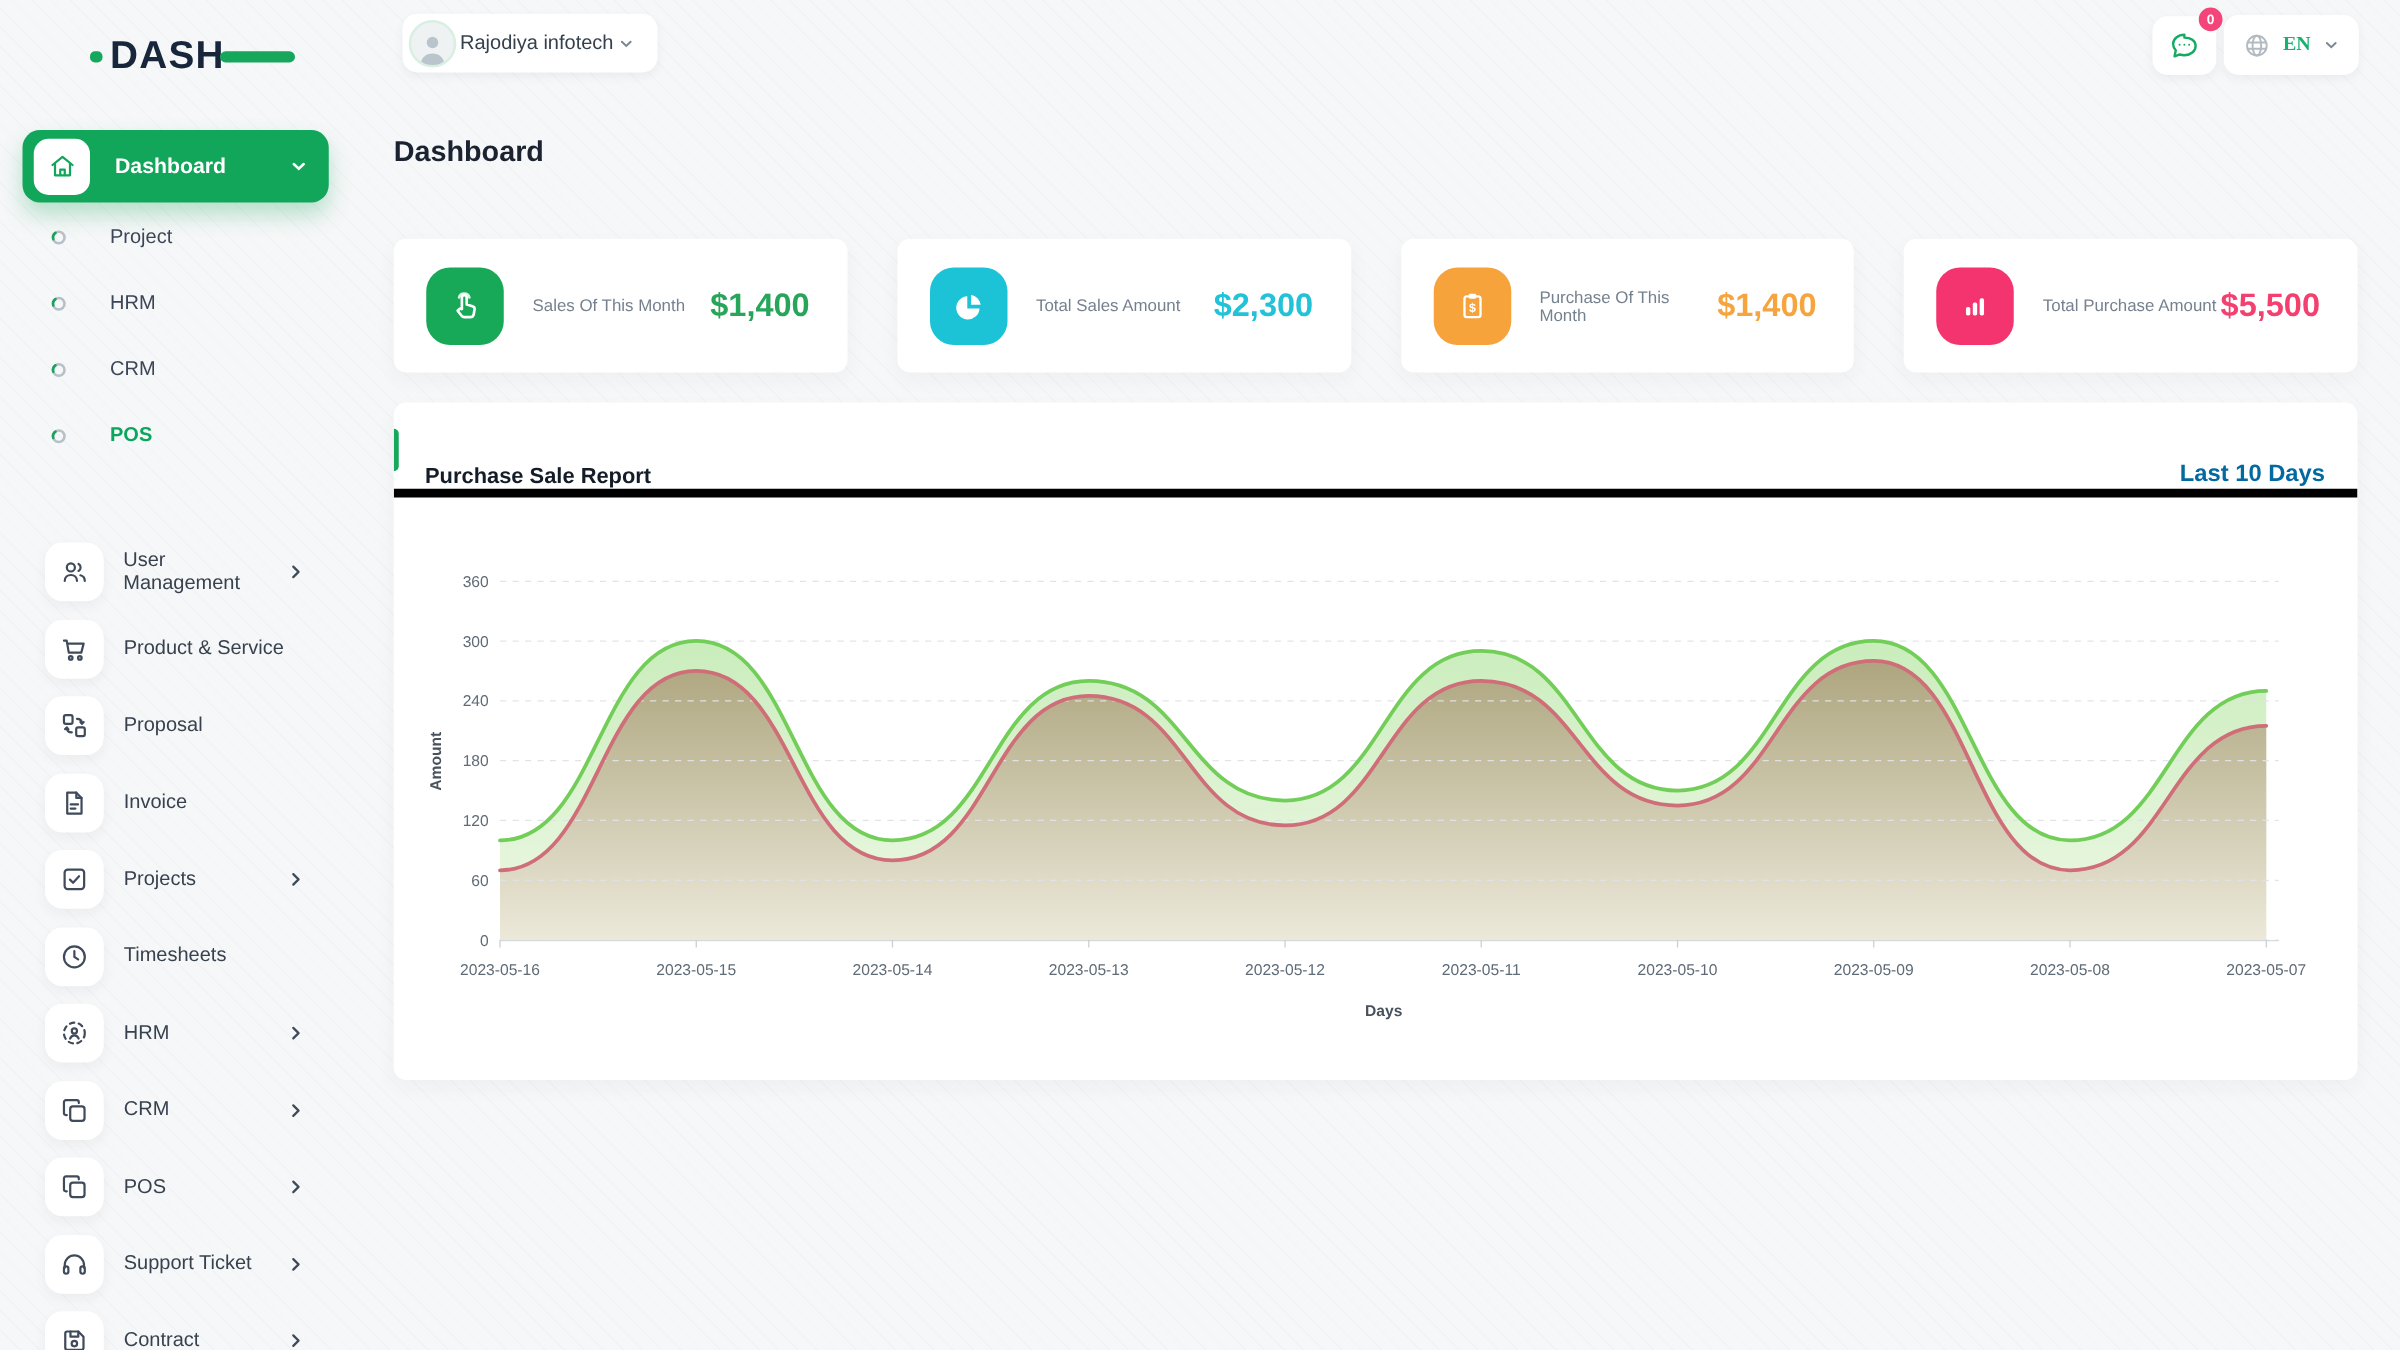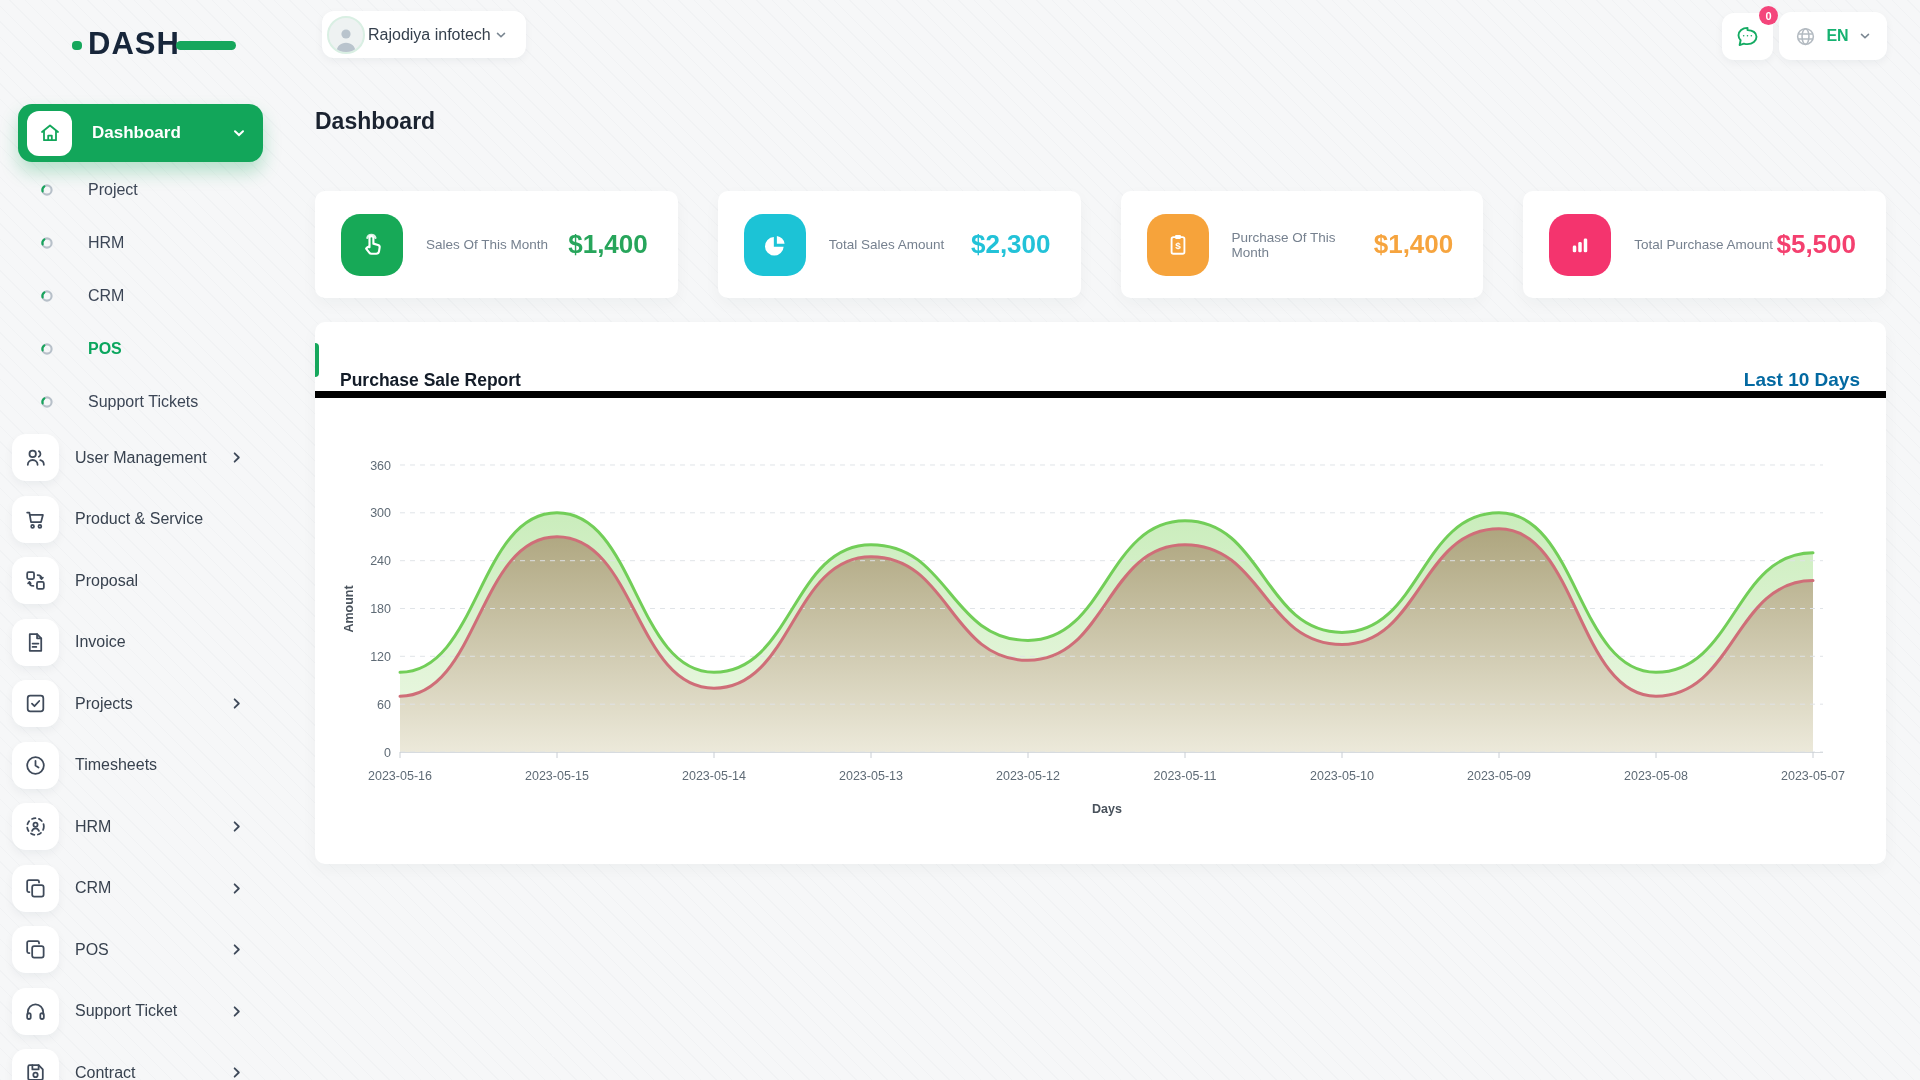--- a/index.html
+++ b/index.html
@@ -27,21 +27,21 @@
   .dash-label { color:#fff; font-size:17px; font-weight:700; margin-left:20px; }
   .dash-chev { margin-left:auto; margin-right:16px; display:flex; }
 
   .sub-items { position:absolute; left:0; top:163px; width:282px; }
   .sub-item { height:53px; display:flex; align-items:center; padding-left:40px; cursor:pointer; }
   .sub-item .bullet { display:flex; width:14px; }
   .sub-item .sub-label { margin-left:34px; font-size:16px; color:#3c4656; }
   .sub-item.active .sub-label { color:#0ba65e; font-weight:700; }
 
   .menu-items { position:absolute; left:0; top:427px; width:282px; }
-  .menu-item { height:61.5px; display:flex; align-items:center; padding-left:12px; cursor:pointer; }
+  .menu-item { height:61.5px; display:flex; align-items:center; padding-left:36px; cursor:pointer; }
   .menu-icon-box { width:47px; height:47px; background:#fff; border-radius:14px;
     display:flex; align-items:center; justify-content:center;
     box-shadow:0 4px 10px rgba(25,40,60,0.05); color:#3f4a5a; }
   .menu-label { margin-left:16px; font-size:16px; color:#38424f; }
   .menu-chev { margin-left:auto; margin-right:38px; display:flex; color:#3f4a5a; }
 
   
   .user-pill { position:absolute; left:322px; top:11px; height:47px; padding:0 18px 0 5px;
     background:#fff; border-radius:12px; display:flex; align-items:center; gap:3px;
     box-shadow:0 3px 8px rgba(25,40,60,0.05); cursor:pointer; }
@@ -49,21 +49,21 @@
     display:flex; align-items:flex-end; justify-content:center; overflow:hidden; }
   .user-name { font-size:16px; color:#35404d; }
   .chat-btn { position:absolute; left:1722px; top:13px; width:51px; height:47px; background:#fff;
     border:none; border-radius:12px; box-shadow:0 3px 8px rgba(25,40,60,0.05); cursor:pointer;
     display:flex; align-items:center; justify-content:center; }
   .chat-badge { position:absolute; right:-5px; top:-7px; min-width:19px; height:19px; border-radius:10px;
     background:#f4457b; color:#fff; font-size:11px; font-weight:700; display:flex; align-items:center;
     justify-content:center; padding:0 4px; }
   .lang-pill { position:absolute; left:1779px; top:12px; width:108px; height:48px; background:#fff;
     border-radius:12px; box-shadow:0 3px 8px rgba(25,40,60,0.05); display:flex; align-items:center;
-    justify-content:center; gap:9px; cursor:pointer; }
+    justify-content:center; gap:9px; cursor:pointer;font-family:Liberation Serif, serif; }
   .lang-code { color:#16b271; font-size:16px; font-weight:700; }
 
   
   .page-title { position:absolute; left:315px; top:108px; font-size:23px; font-weight:600; color:#1b2330; }
 
   .stats-row { position:absolute; left:315px; top:191px; width:1571px; display:flex; gap:40px; }
   .stat-card { flex:1; height:107px; background:#fff; border-radius:10px; display:flex; align-items:center;
     box-shadow:0 6px 16px rgba(25,40,60,0.04); }
   .stat-icon { width:62px; height:62px; border-radius:19px; margin-left:26px; flex:0 0 auto;
     display:flex; align-items:center; justify-content:center; color:#fff; }
@@ -135,29 +135,20 @@
           <span class="sub-label">CRM</span>
         </div>
         <div class="sub-item active">
           <span class="bullet">
             <svg width="14" height="14" viewBox="0 0 14 14" fill="none">
               <circle cx="7" cy="7" r="4.6" stroke="#b7c0c9" stroke-width="2.1"></circle>
               <path d="M2.6 8.4 A4.6 4.6 0 0 1 4.4 3.3" stroke="#18a45c" stroke-width="2.1" stroke-linecap="round"></path>
             </svg>
           </span>
           <span class="sub-label">POS</span>
-        </div>
-        <div class="sub-item">
-          <span class="bullet">
-            <svg width="14" height="14" viewBox="0 0 14 14" fill="none">
-              <circle cx="7" cy="7" r="4.6" stroke="#b7c0c9" stroke-width="2.1"></circle>
-              <path d="M2.6 8.4 A4.6 4.6 0 0 1 4.4 3.3" stroke="#18a45c" stroke-width="2.1" stroke-linecap="round"></path>
-            </svg>
-          </span>
-          <span class="sub-label">Support Tickets</span>
         </div>
       </nav>
     <nav class="menu-items" id="menu-items">
         <div class="menu-item">
           <span class="menu-icon-box">
             <svg width="25" height="25" viewBox="0 0 24 24" fill="none" stroke="currentColor" stroke-width="1.7" stroke-linecap="round">
               <circle cx="9.3" cy="8.6" r="3.1"></circle>
               <path d="M4.6 19c0-2.8 2.1-4.6 4.7-4.6s4.7 1.8 4.7 4.6"></path>
               <path d="M15.2 5.9a3.1 3.1 0 0 1 0 5.4"></path>
               <path d="M16.6 14.6c2.1.5 3.4 2.1 3.4 4.4"></path>

